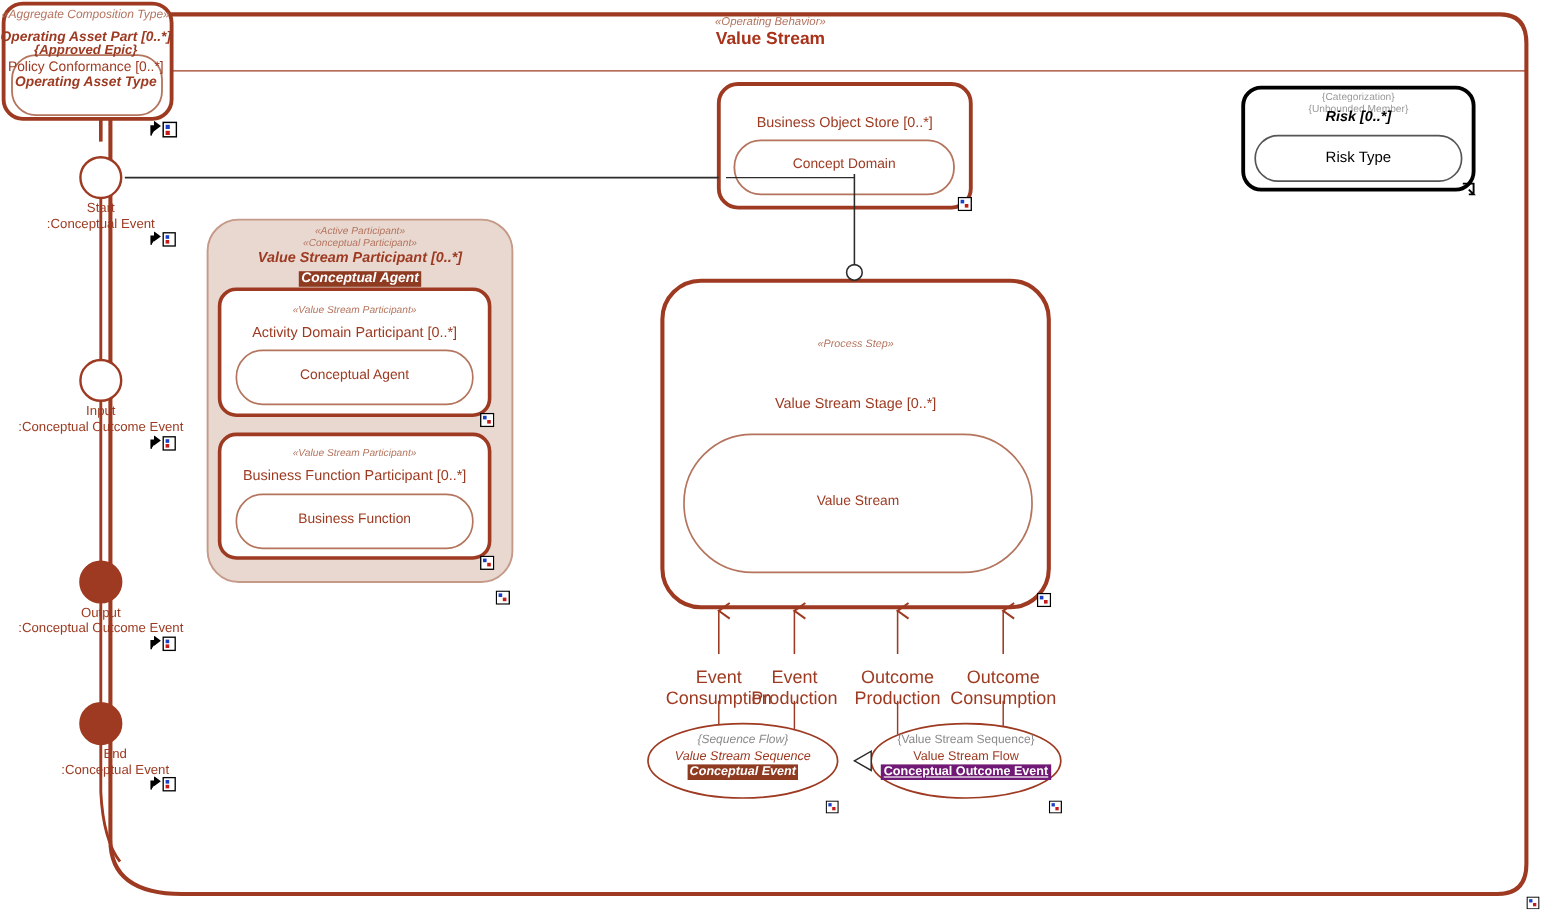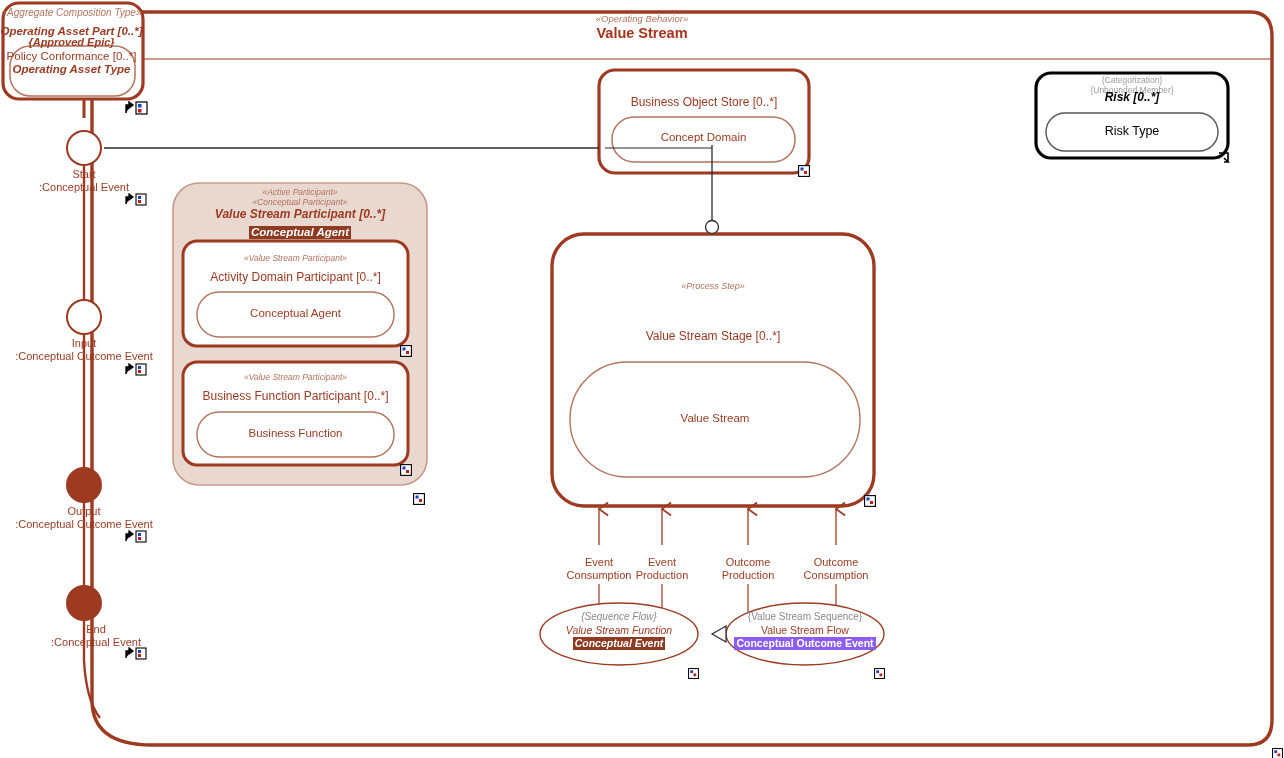--- a/index.html
+++ b/index.html
@@ -57,43 +57,44 @@
   }
   .hl {
     background: #8f3b22;
     color: #ffffff;
     font-weight: bold;
     font-style: italic;
     padding: 0 2px;
     display: inline-block;
   }
   .hl-plain {
-    background: #8b5cf6;
+    background: #701a75;
     color: #ffffff;
     padding: 0 2px;
     display: inline-block;
+    text-decoration: underline;
   }
   .blk-nm {
     font-size: 12px;
     font-style: italic;
     font-weight: bold;
     color: #000;
   }
   .blk-inner {
     font-size: 12.5px;
     color: #000;
   }
   .evt-lbl {
     font-size: 11px;
     color: #9d3a21;
     text-align: center;
     line-height: 1.15;
   }
   .arrow-lbl {
-    font-size: 11px;
+    font-size: 15px;
     color: #9d3a21;
     text-align: center;
     line-height: 1.2;
   }
   .ell-lbl {
     font-size: 10.5px;
     color: #9d3a21;
     text-align: center;
     line-height: 1.25;
   }
@@ -269,21 +270,21 @@
     <div>Outcome</div>
     <div>Production</div>
   </div>
   <div class="arrow-lbl" style="position:absolute; left:786px; top:556px; width:100px;">
     <div>Outcome</div>
     <div>Consumption</div>
   </div>
 
   <div class="ell-lbl" style="position:absolute; left:540px; top:611px; width:158px;">
     <div class="ell-st">{Sequence Flow}</div>
-    <div class="ell-nm-i">Value Stream Function</div>
+    <div class="ell-nm-i">Value Stream Sequence</div>
     <div><span class="hl" style="font-size:10.5px;">Conceptual Event</span></div>
   </div>
   <div class="ell-lbl" style="position:absolute; left:726px; top:611px; width:158px;">
     <div class="ell-st" style="font-style:normal;">{Value Stream Sequence}</div>
     <div>Value Stream Flow</div>
     <div><span class="hl-plain" style="font-size:10.5px; font-weight:bold;">Conceptual Outcome Event</span></div>
   </div>
 
   <div class="adorn" style="left:124px; top:100px;">
     <svg width="24" height="16" viewBox="0 0 24 16">

